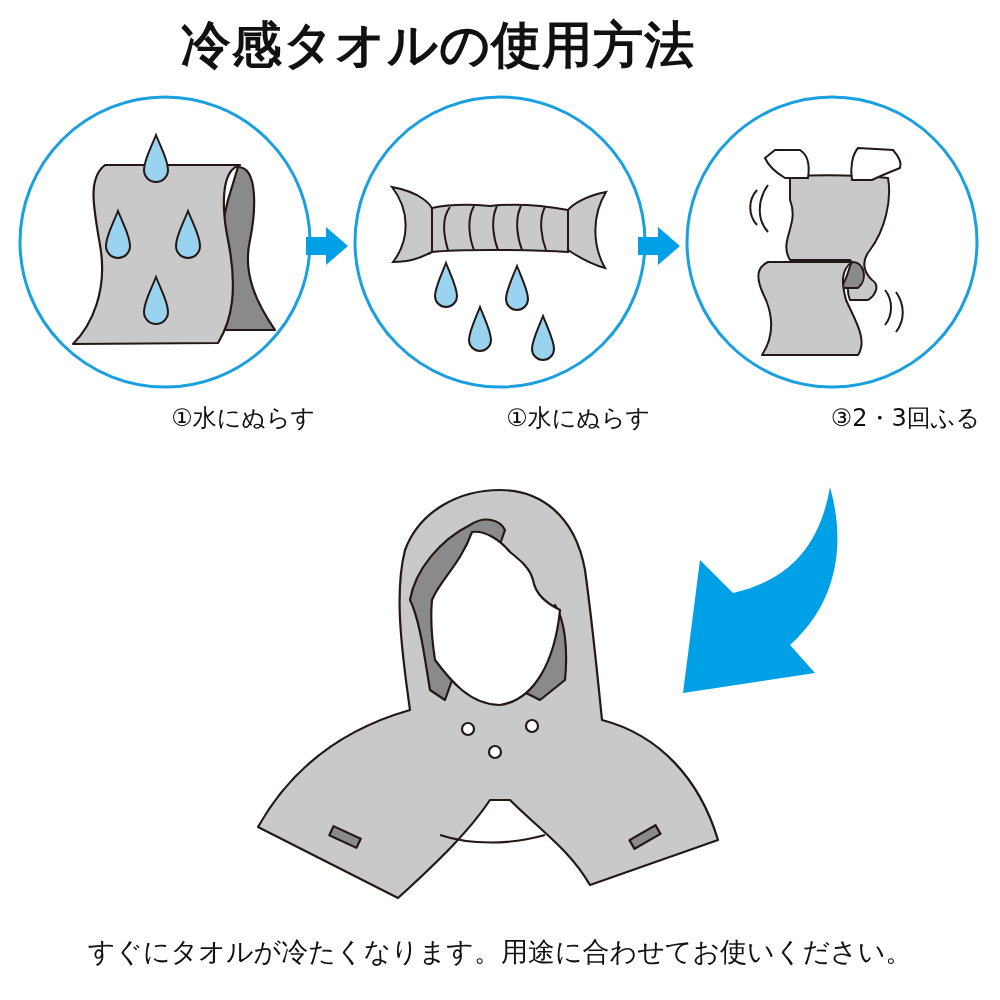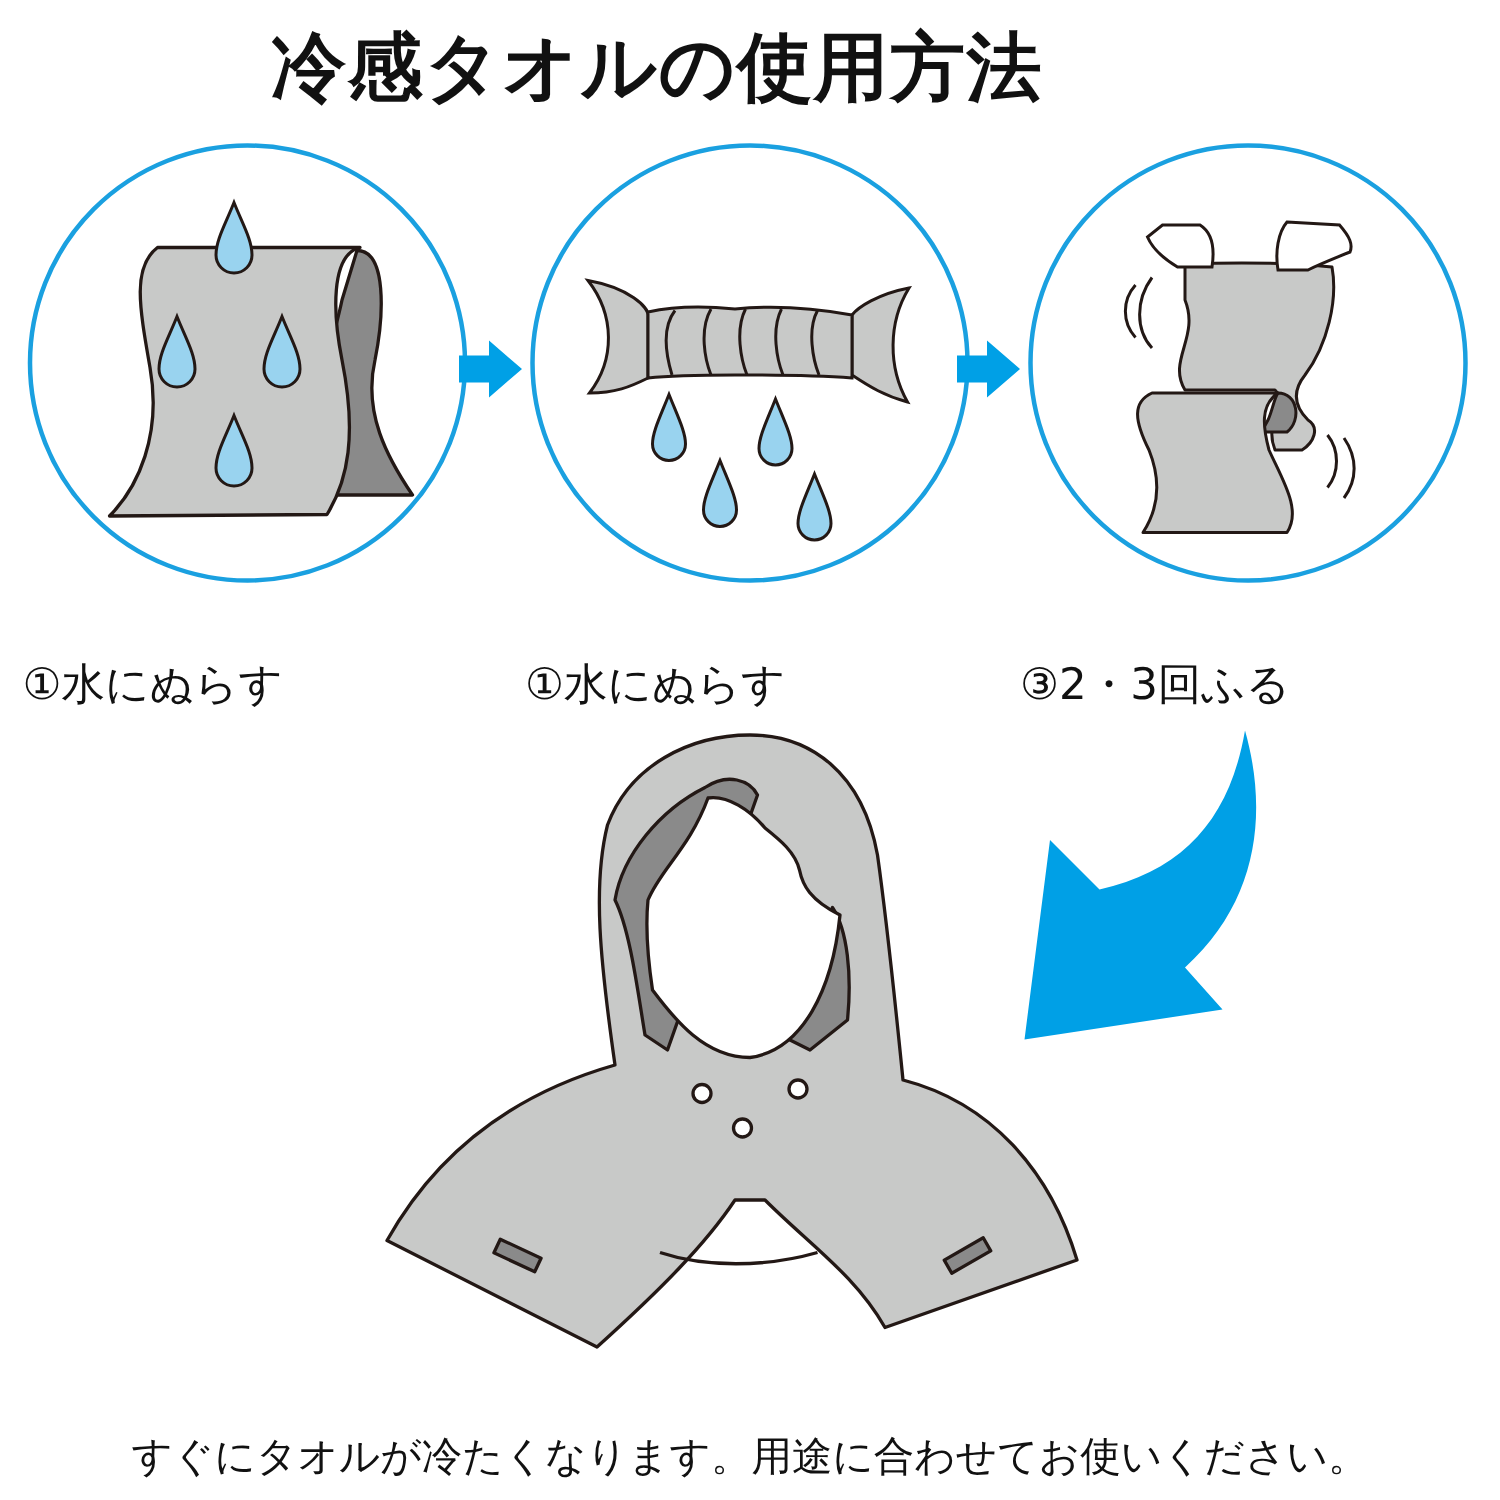--- a/index.html
+++ b/index.html
@@ -1,23 +1,23 @@
 <!DOCTYPE html>
 <html><head>
   <meta charset="utf-8">
   <style>
     html, body { margin: 0; padding: 0; background: #ffffff; }
     body { width: 1000px; height: 1000px; position: relative; overflow: hidden;
            font-family: "DejaVu Sans", "Liberation Sans", sans-serif; color: #111; }
     .title { position: absolute; left: 0; top: 10px; width: 876px; text-align: center;
              font-size: 50px; font-weight: bold; letter-spacing: 1px; line-height: 70px; }
-    .step-label { position: absolute; top: 432px; font-size: 29px; line-height: 48px;
-                  text-align: left; width: 300px; }
+    .step-label { position: absolute; top: 394px; font-size: 24px; line-height: 48px;
+                  text-align: right; width: 300px; }
     .footer { position: absolute; left: 0; top: 928px; width: 1000px; text-align: center;
-              font-size: 27px; line-height: 48px; margin-top: 20px; }
+              font-size: 27px; line-height: 48px; }
     svg.art { position: absolute; left: 0; top: 0; width: 1000px; height: 1000px; }
   </style>
 </head>
 <body>
 
 <svg class="art" viewBox="0 0 1000 1000" xmlns="http://www.w3.org/2000/svg">
 
   <g>
     <circle cx="165" cy="242" r="145" fill="#fff" stroke="#1aa0e0" stroke-width="3"></circle>
     <g stroke="#231815" stroke-width="2.2" stroke-linejoin="round">

